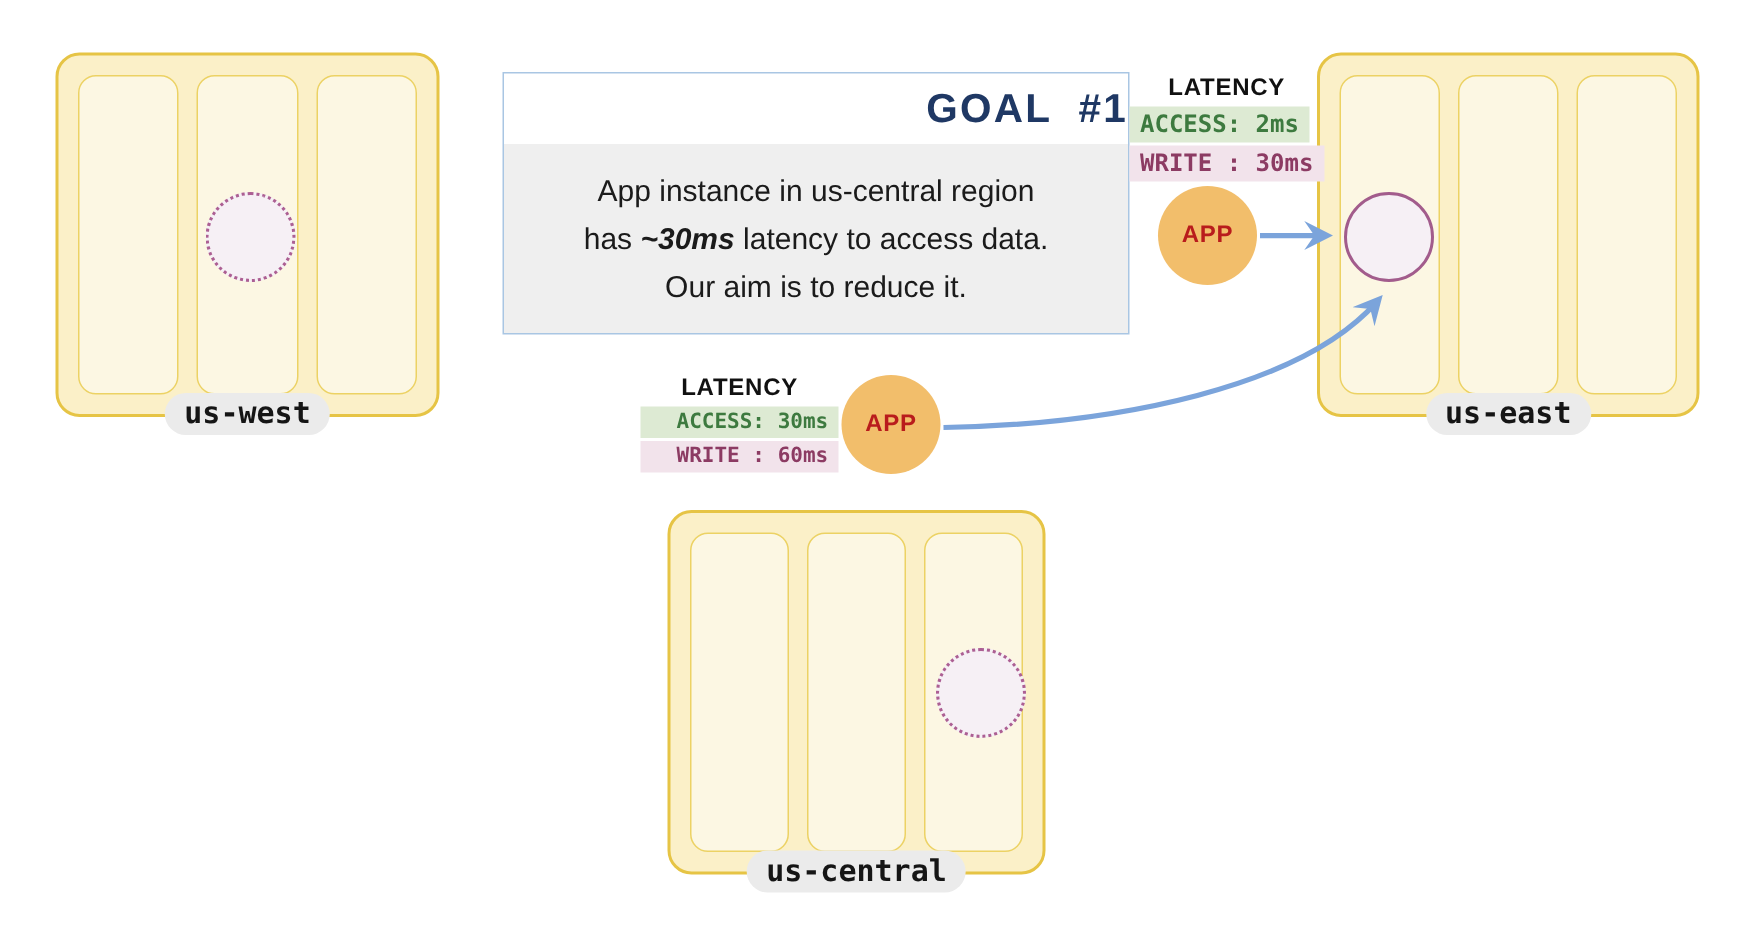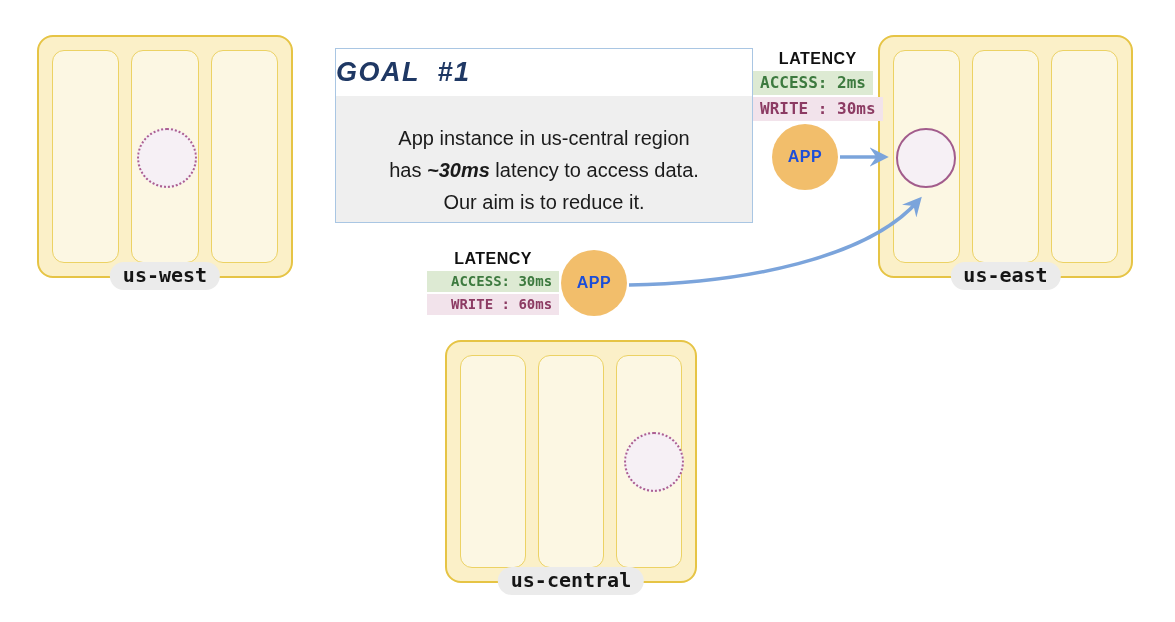--- a/index.html
+++ b/index.html
@@ -65,33 +65,33 @@
   .goal-box{
     position:absolute;
     left:335px;top:48px;
     width:418px;height:175px;
     border:1.5px solid #A9C6E3;
     box-sizing:border-box;
     background:#ffffff;
   }
   .goal-header{
     height:47px;
-    display:flex;align-items:center;justify-content:flex-start;font-style:italic;
+    display:flex;align-items:center;justify-content:flex-end;
   }
   .goal-title{
     font-weight:bold;
     font-size:27px;
     letter-spacing:1.5px;
     color:#1F3864;
     white-space:pre;
   }
   .goal-body{
     background:#EFEFEF;
     height:126px;
-    padding-top:26px;
+    padding-top:16px;
     box-sizing:border-box;
     text-align:center;
     font-size:20px;
     line-height:32px;
     color:#1b1b1b;
   }
   .goal-emph{font-weight:bold;font-style:italic;}
 
   
   .latency-block{
@@ -126,21 +126,21 @@
   
   .app-circle{
     position:absolute;
     width:66px;height:66px;
     border-radius:50%;
     background:#F2BE6B;
     display:flex;align-items:center;justify-content:center;
     font-weight:bold;
     font-size:16px;
     letter-spacing:0.5px;
-    color:#1d4ed8;
+    color:#b91c1c;
   }
   #app-us-east   {left:772px;top:124px;}
   #app-us-central{left:561px;top:250px;}
 
   
   .arrows{
     position:absolute;left:0;top:0;
     pointer-events:none;
   }
 </style>

